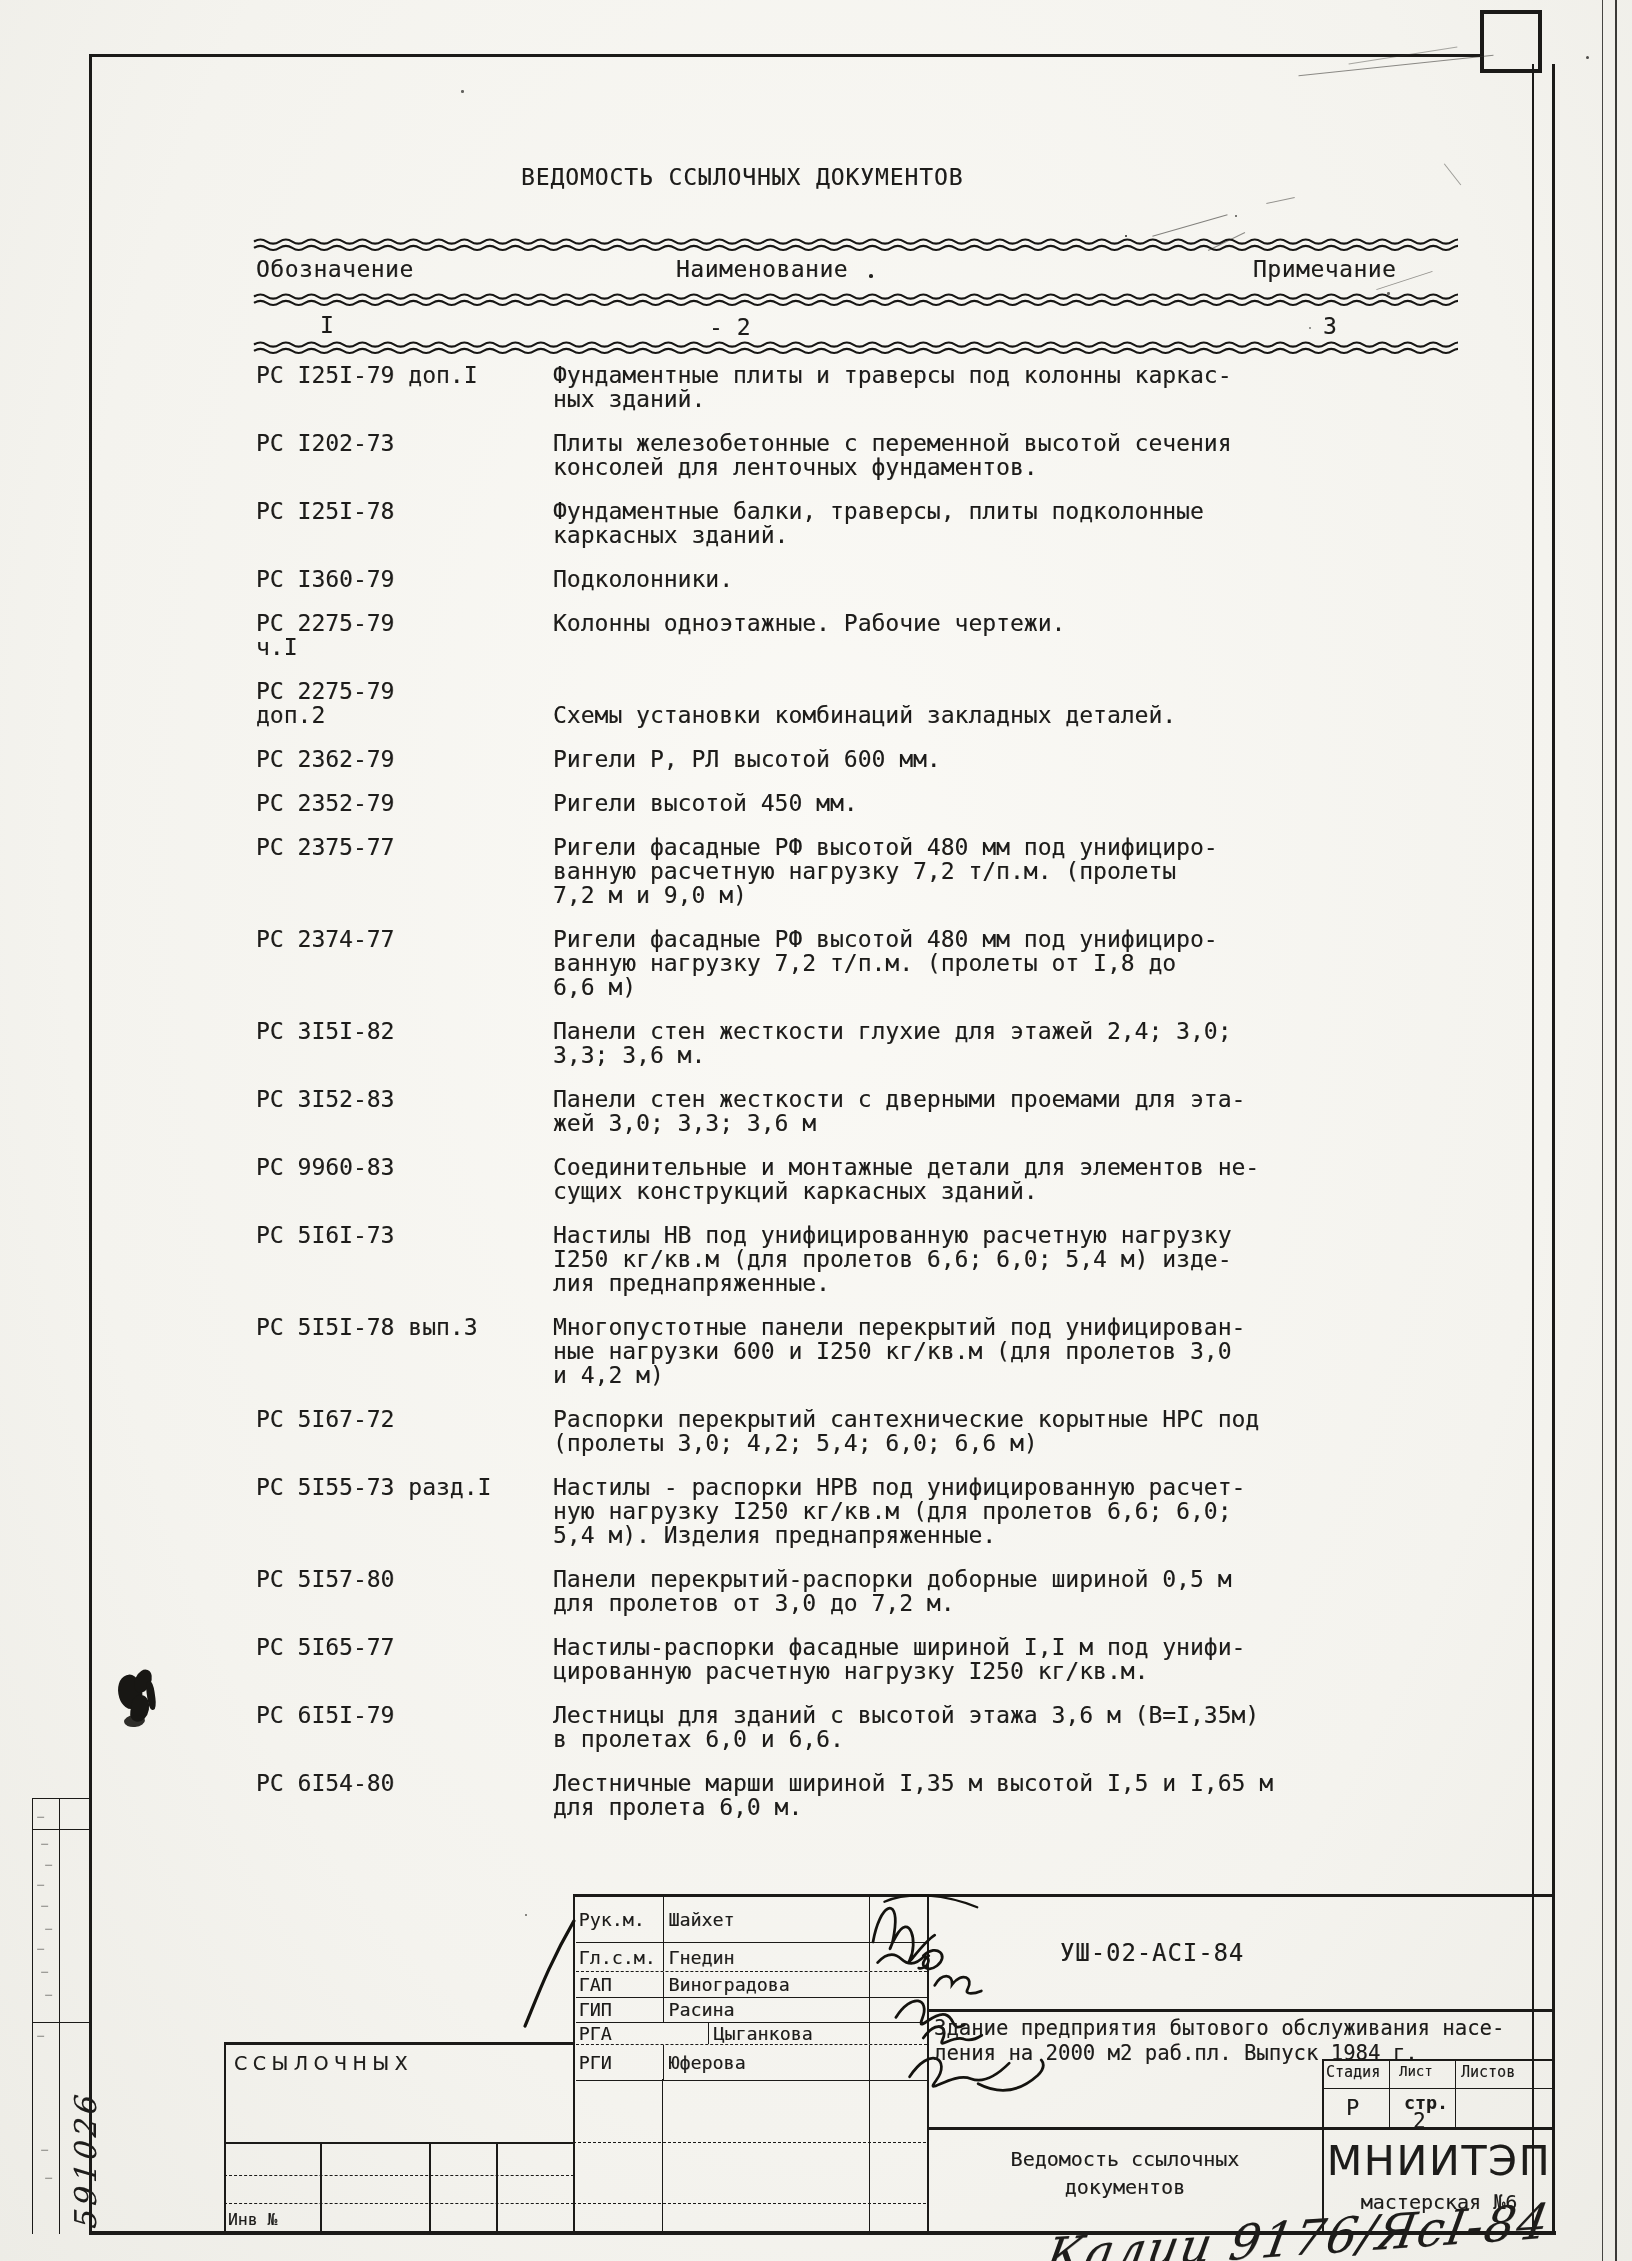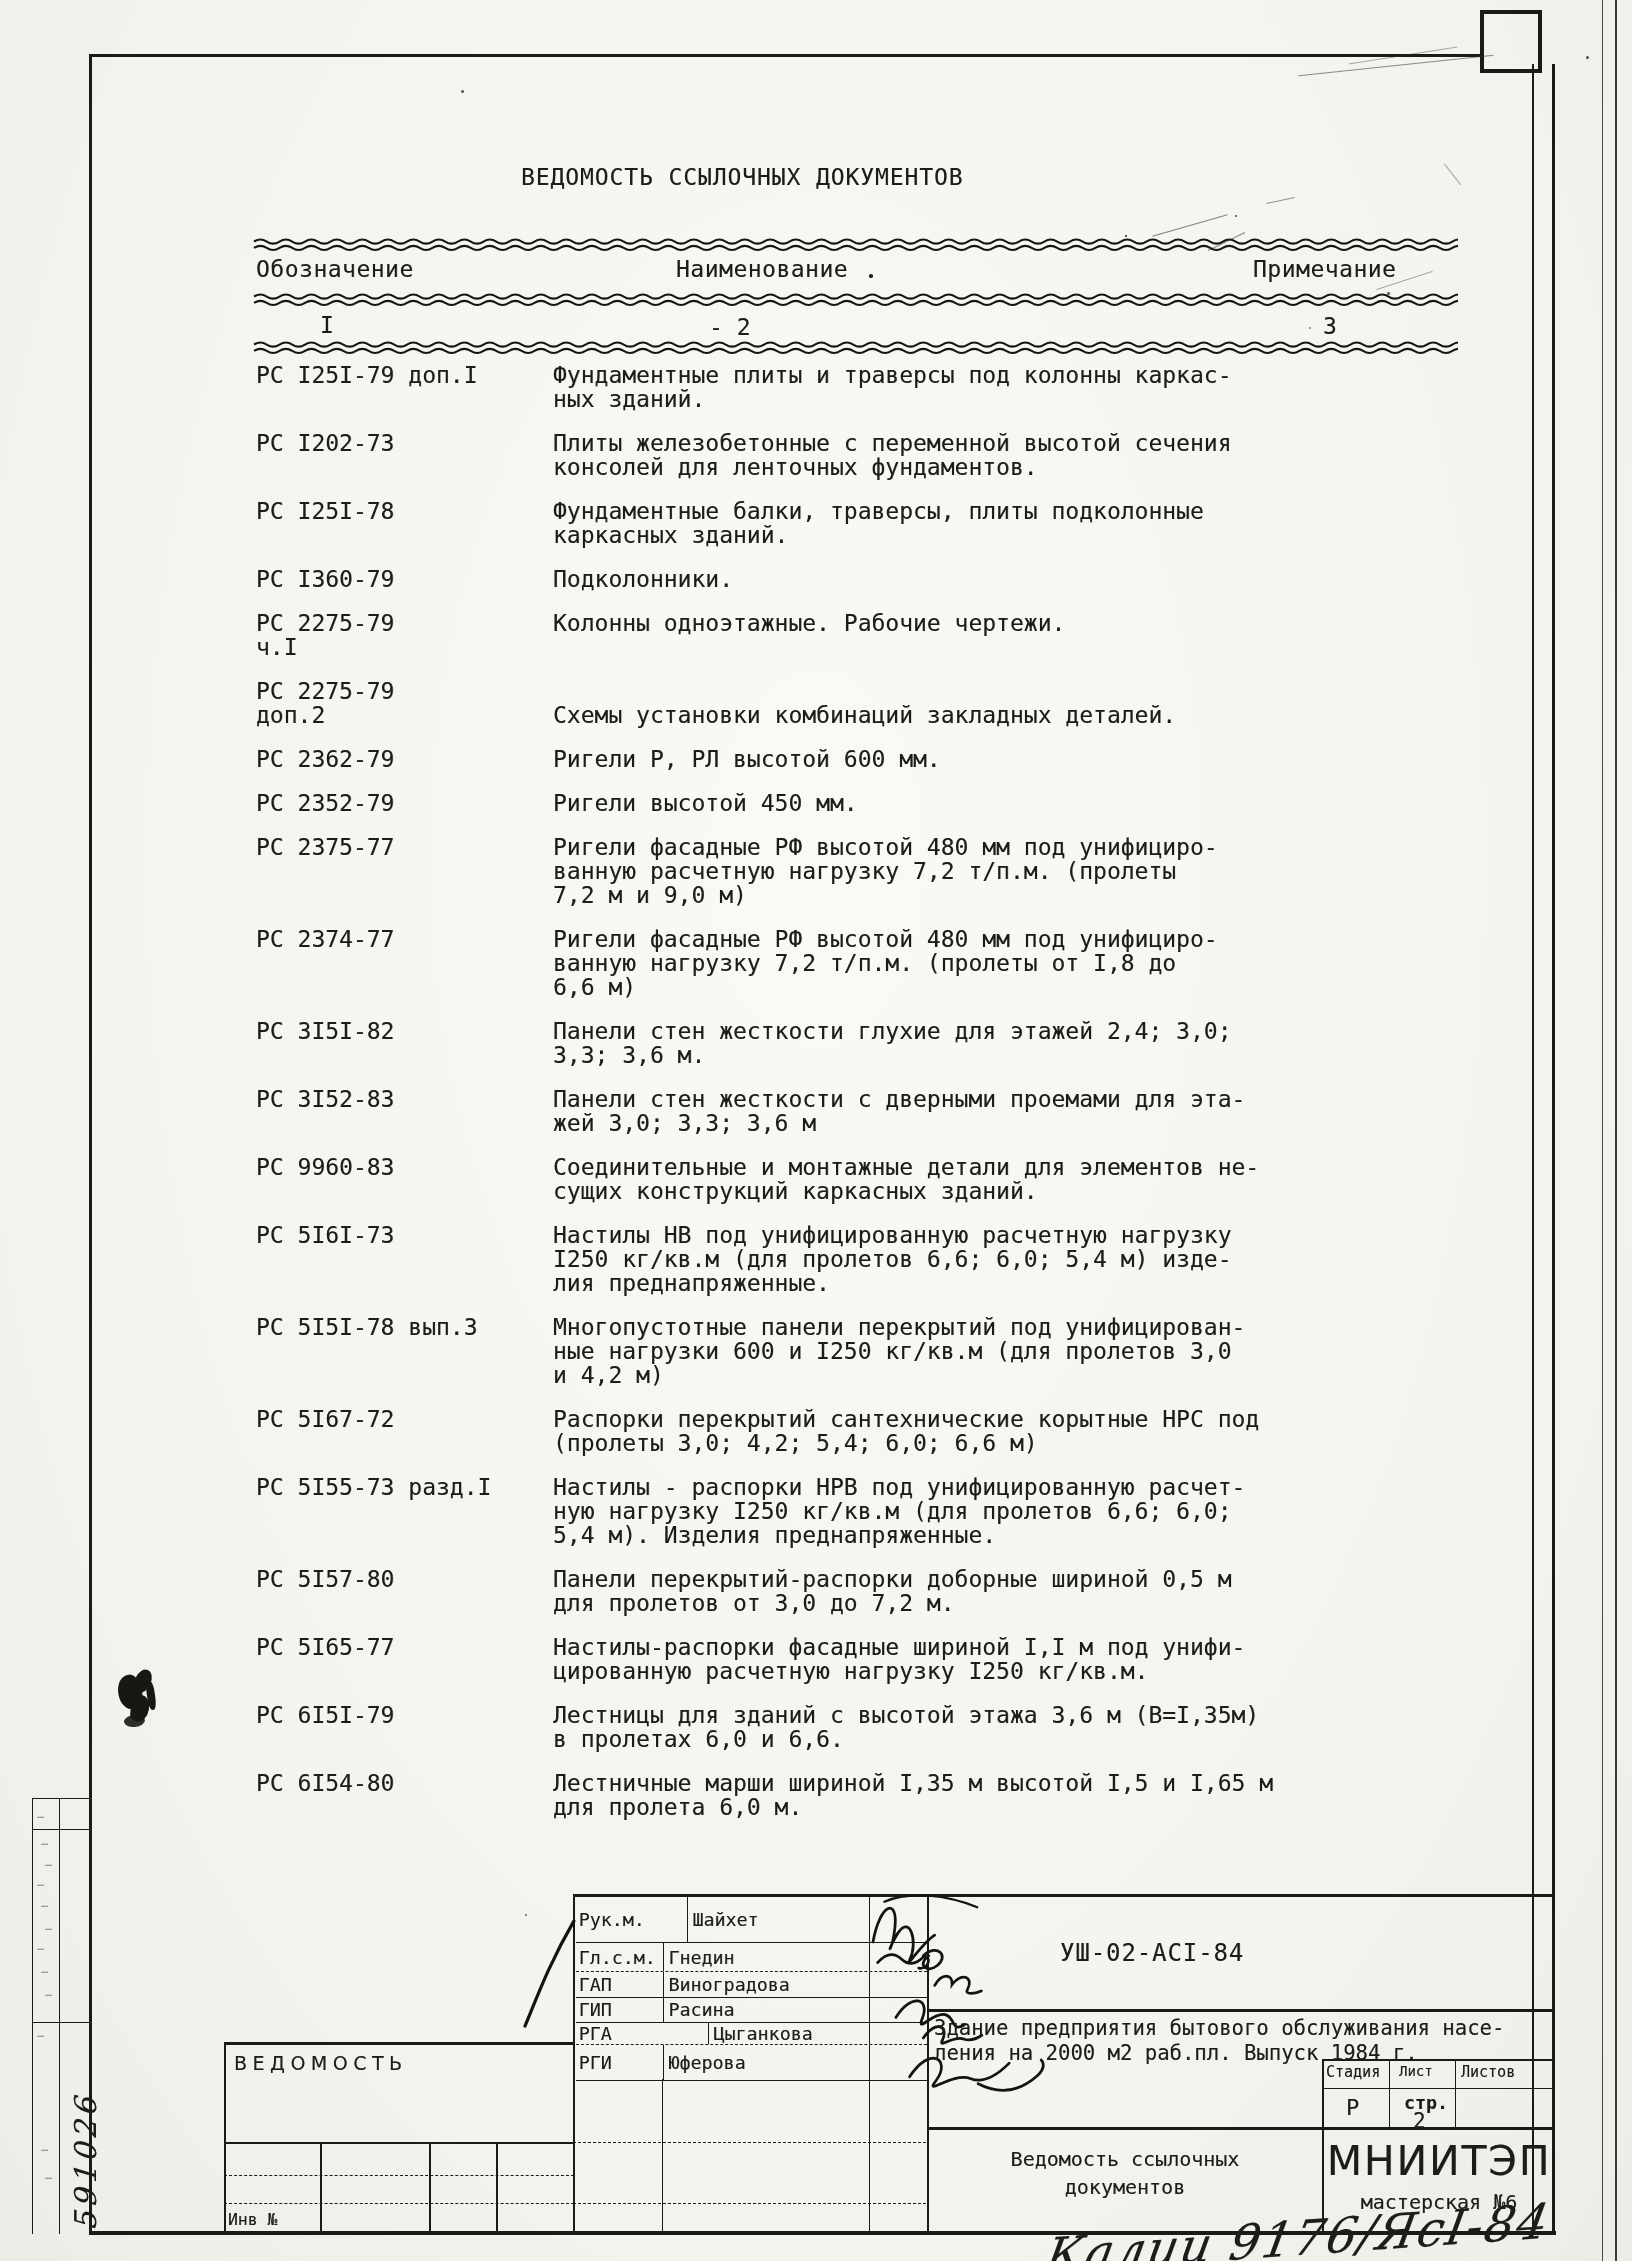--- a/index.html
+++ b/index.html
@@ -227,33 +227,33 @@
   <div class="doc-row">
     <div class="cell cell-designation ink"><div>РС 6I54-80</div></div>
     <div class="cell cell-name ink"><div>Лестничные марши шириной I,35 м высотой I,5 и I,65 м</div><div>для пролета 6,0 м.</div></div>
   </div>
 </div>
 
 <div class="abs hline" style="left:573px;top:1894px;width:981px;height:2.7px;"></div>
 
 <div class="abs hline" style="left:224px;top:2042px;width:350px;height:2.7px;"></div>
 <div class="abs vline" style="left:224px;top:2042px;width:2.3px;height:190px;"></div>
-<div class="abs sans ink" style="left:234px;top:2052px;font-size:19px;letter-spacing:5.5px;">ВЕДОМОСТЬ</div>
+<div class="abs sans ink" style="left:234px;top:2052px;font-size:19px;letter-spacing:5.5px;">ССЫЛОЧНЫХ</div>
 <div class="abs hline" style="left:224px;top:2142px;width:350px;height:1.8px;"></div>
 <div class="abs dashed" style="left:224px;top:2175px;width:350px;height:0;"></div>
 <div class="abs dashed" style="left:224px;top:2203px;width:350px;height:0;"></div>
 <div class="abs vline" style="left:320px;top:2142px;width:1.8px;height:90px;"></div>
 <div class="abs vline" style="left:429px;top:2142px;width:1.8px;height:90px;"></div>
 <div class="abs vline" style="left:496px;top:2142px;width:1.8px;height:90px;"></div>
 <div class="abs ink mono" style="left:228px;top:2210px;font-size:16.4px;">Инв №</div>
 
 <div class="abs vline" style="left:573px;top:1894px;width:2.3px;height:2166px;max-height:338px;"></div>
 <div class="abs vline" style="left:927px;top:1894px;width:2.3px;height:338px;"></div>
 <div id="sig-rows" class="abs" style="left:576px;top:1897px;width:351px;">
-  <div class="sig-row" style="height: 46px; border-bottom: 1.4px solid rgb(27, 26, 24); gap: 24px;">
+  <div class="sig-row" style="height: 46px; border-bottom: 1.4px solid rgb(27, 26, 24);">
     <div class="sig-role ink">Рук.м.</div>
     <div class="sig-name ink">Шайхет</div>
     <div class="sig-sign"></div>
   </div>
 
   <div class="sig-row" style="height: 29px; border-bottom: 1.4px dashed rgb(27, 26, 24);">
     <div class="sig-role ink">Гл.с.м.</div>
     <div class="sig-name ink">Гнедин</div>
     <div class="sig-sign"></div>
   </div>

